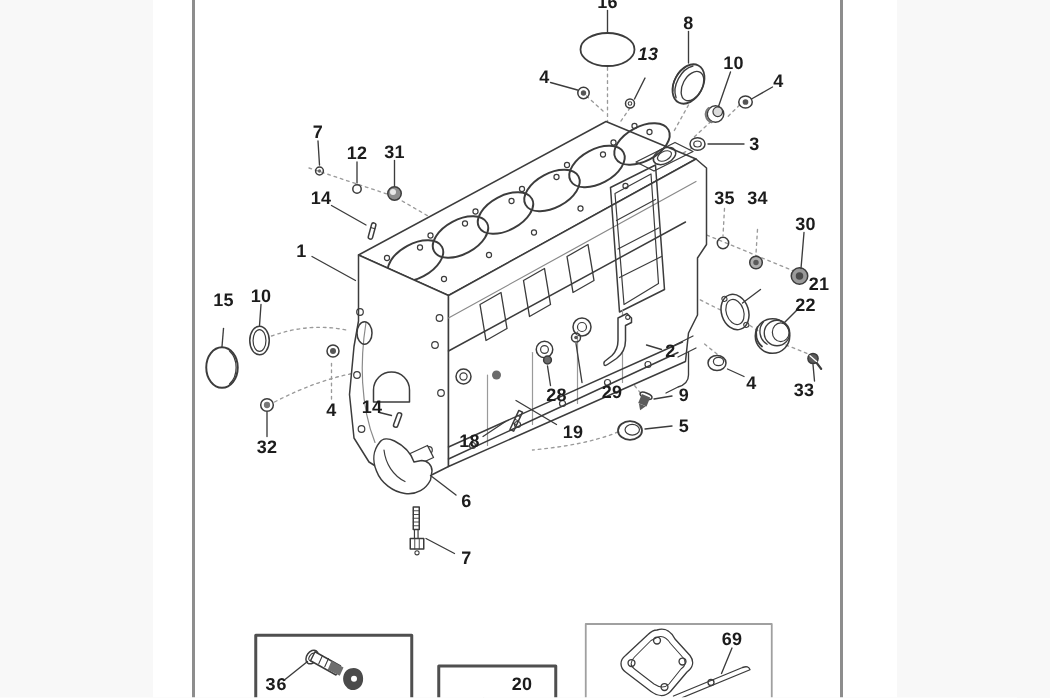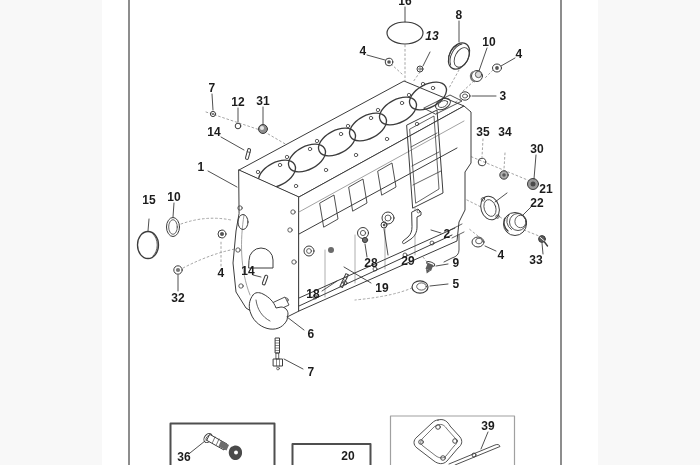--- a/index.html
+++ b/index.html
@@ -358,15 +358,15 @@
     <div class="callout" style="left: 537px; top: 203px;">22</div>
     <div class="callout" style="left: 382px; top: 288px;">19</div>
     <div class="callout" style="left: 371px; top: 263px;">28</div>
     <div class="callout" style="left: 408px; top: 261px;">29</div>
     <div class="callout" style="left: 537px; top: 149px;">30</div>
     <div class="callout" style="left: 263px; top: 101px;">31</div>
     <div class="callout" style="left: 178px; top: 298px;">32</div>
     <div class="callout" style="left: 536px; top: 260px; text-align: center;">33</div>
     <div class="callout" style="left: 505px; top: 132px;">34</div>
     <div class="callout" style="left: 483px; top: 132px;">35</div>
-    <div class="callout" style="left: 184px; top: 457px;">36</div>
-    <div class="callout" style="left: 488px; top: 426px;">39</div>
+    <div class="callout" style="left: 184px; top: 457px; font-family: Liberation Mono, monospace;">36</div>
+    <div class="callout" style="left: 488px; top: 426px;">69</div>
   </div>
 
 </body></html>

